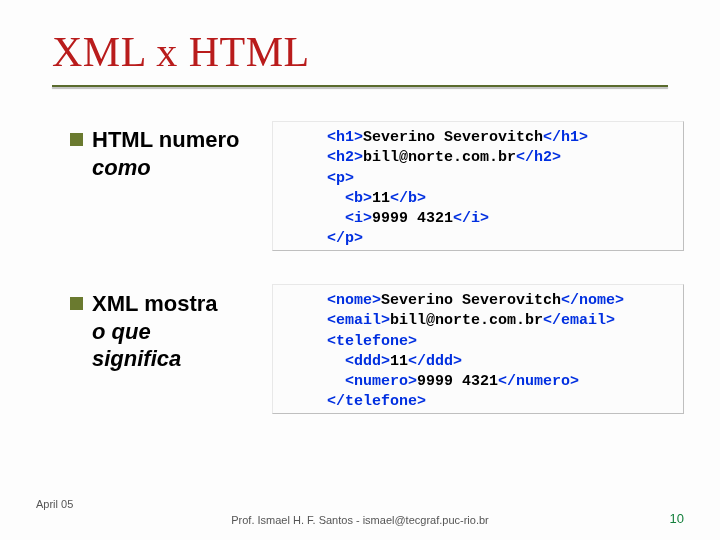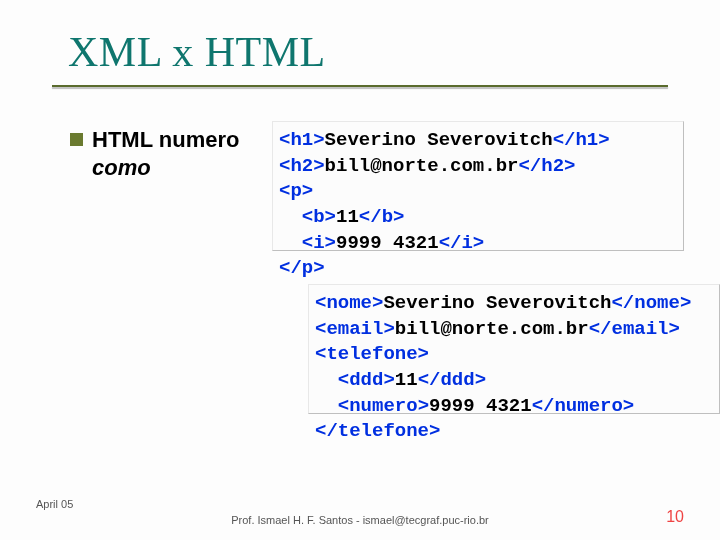--- a/index.html
+++ b/index.html
@@ -12,25 +12,25 @@
     overflow: hidden;
   }
   .slide {
     position: relative;
     width: 720px;
     height: 540px;
     box-sizing: border-box;
   }
   .title {
     position: absolute;
-    left: 68px;
+    left: 52px;
     top: 28px;
     font-family: "Times New Roman", Times, serif;
     font-size: 42px;
-    color: #0f766e;
+    color: #b91c1c;
     letter-spacing: 0.5px;
   }
   .title-rule {
     position: absolute;
     left: 52px;
     top: 85px;
     width: 616px;
     height: 0;
     border-top: 2px solid #5a6b2d;
     box-shadow: 0 2px 1px rgba(0,0,0,0.25);
@@ -65,28 +65,29 @@
     margin-left: 22px;
   }
   .codebox {
     position: absolute;
     background: #fcfcfc;
     border-right: 1px solid #bfbfbf;
     border-bottom: 1px solid #bfbfbf;
     border-top: 1px solid #e8e8e8;
     border-left: 1px solid #e8e8e8;
     font-family: "Courier New", Courier, monospace;
-    font-size: 19px;
+    font-size: 15px;
     line-height: 1.35;
     font-weight: bold;
     box-sizing: border-box;
+    padding-left: 48px;
   }
   .codebox .pad { padding: 6px 8px 6px 6px; white-space: pre; }
   .code1 { left: 272px; top: 121px; width: 412px; height: 130px; }
-  .code2 { left: 272px; top: 284px; width: 412px; height: 130px; margin-left: 36px; }
+  .code2 { left: 272px; top: 284px; width: 412px; height: 130px; }
   .tag { color: #002fe0; }
   .txt { color: #000; }
   .footer-left {
     position: absolute;
     left: 36px;
     bottom: 30px;
     font-size: 11px;
     color: #555;
   }
   .footer-center {
@@ -94,22 +95,22 @@
     bottom: 14px;
     width: 100%;
     text-align: center;
     font-size: 11px;
     color: #555;
   }
   .footer-right {
     position: absolute;
     right: 36px;
     bottom: 14px;
-    font-size: 16px;
-    color: #ef4444;
+    font-size: 13px;
+    color: #15803d;
     margin-top: 8px;
   }
 </style>
 </head>
 <body>
 
 <div class="slide">
 
   <div class="title">XML x HTML</div>
   <div class="title-rule"></div>
@@ -123,20 +124,27 @@
 
   <div class="codebox code1">
     <div class="pad"><span class="tag">&lt;h1&gt;</span><span class="txt">Severino Severovitch</span><span class="tag">&lt;/h1&gt;</span>
 <span class="tag">&lt;h2&gt;</span><span class="txt">bill@norte.com.br</span><span class="tag">&lt;/h2&gt;</span>
 <span class="tag">&lt;p&gt;</span>
 <span>  </span><span class="tag">&lt;b&gt;</span><span class="txt">11</span><span class="tag">&lt;/b&gt;</span>
 <span>  </span><span class="tag">&lt;i&gt;</span><span class="txt">9999 4321</span><span class="tag">&lt;/i&gt;</span>
 <span class="tag">&lt;/p&gt;</span></div>
   </div>
 
+  <div class="bullet-block b2">
+    <div class="bline1">
+      <span class="sqbullet"></span><span>XML mostra</span>
+    </div>
+    <div class="bline-sub">o que</div>
+    <div class="bline-sub">significa</div>
+  </div>
 
   <div class="codebox code2">
     <div class="pad"><span class="tag">&lt;nome&gt;</span><span class="txt">Severino Severovitch</span><span class="tag">&lt;/nome&gt;</span>
 <span class="tag">&lt;email&gt;</span><span class="txt">bill@norte.com.br</span><span class="tag">&lt;/email&gt;</span>
 <span class="tag">&lt;telefone&gt;</span>
 <span>  </span><span class="tag">&lt;ddd&gt;</span><span class="txt">11</span><span class="tag">&lt;/ddd&gt;</span>
 <span>  </span><span class="tag">&lt;numero&gt;</span><span class="txt">9999 4321</span><span class="tag">&lt;/numero&gt;</span>
 <span class="tag">&lt;/telefone&gt;</span></div>
   </div>
 

